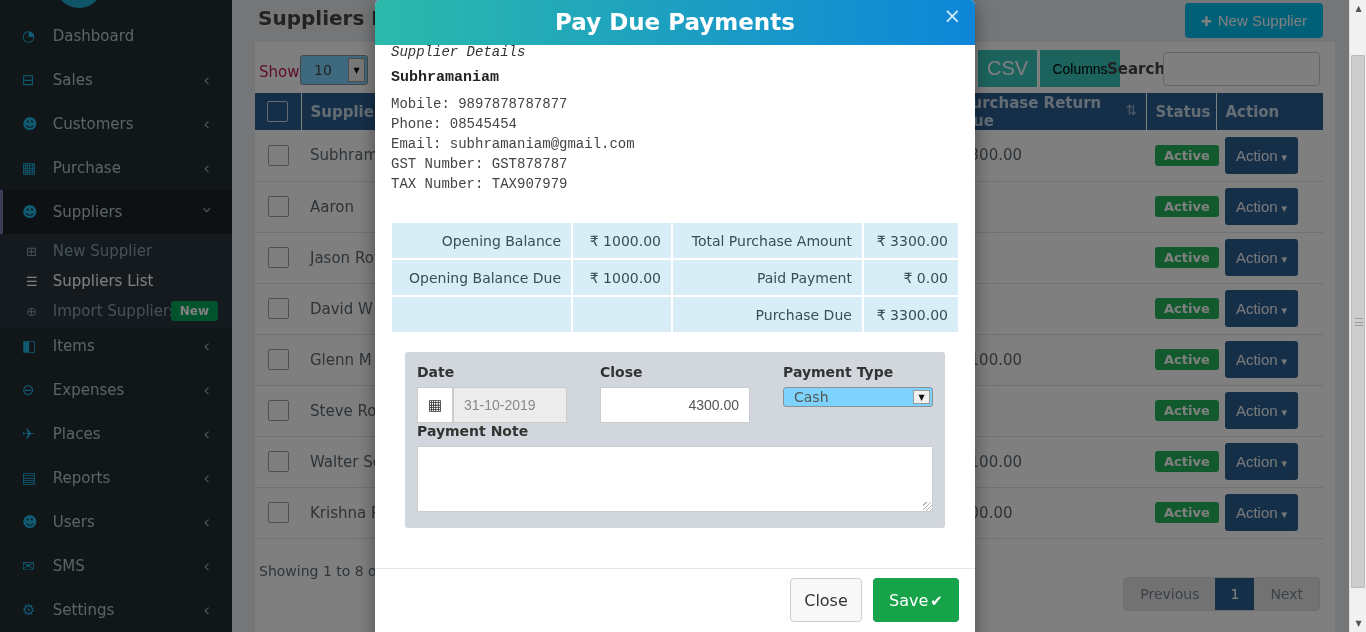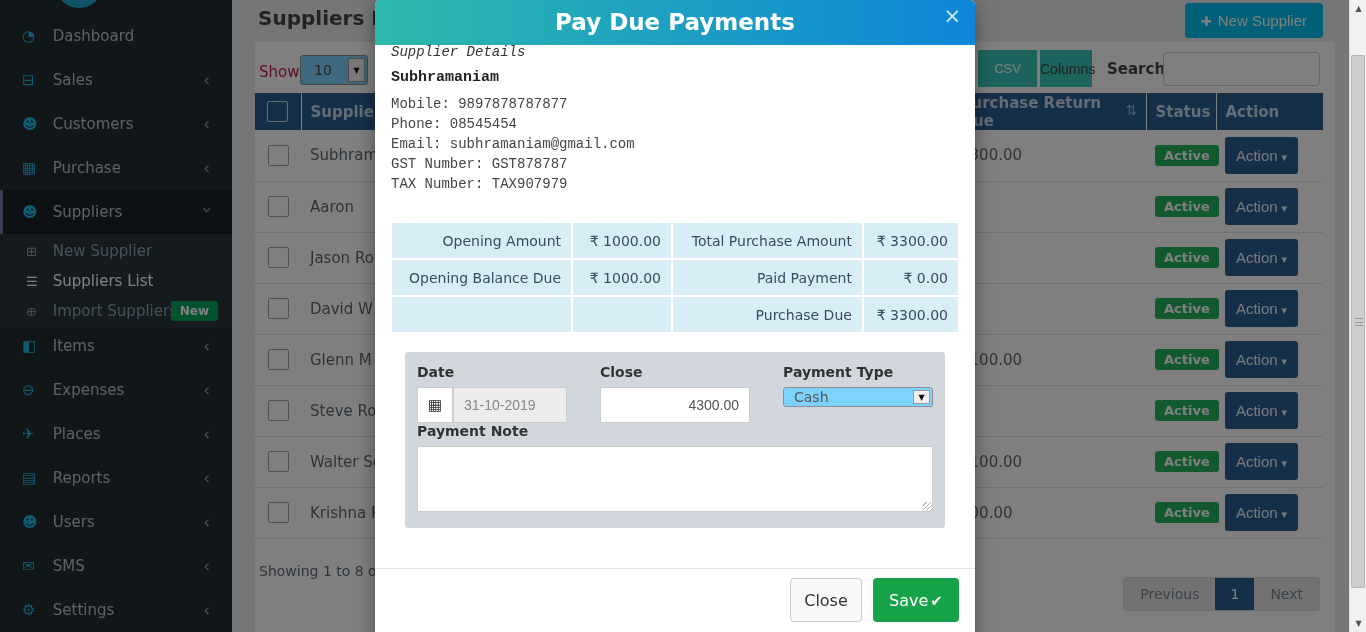--- a/index.html
+++ b/index.html
@@ -27,22 +27,22 @@
 
   
   .content { position:absolute; left:232px; top:0; right:17px; bottom:0; background:#e9edf1; z-index:1; }
   .page-title { position:absolute; left:26px; top:6px; font-size:20px; color:#444; }
   .btn-new-supplier { position:absolute; top:3px; right:26px; height:35px; padding:0 16px; background:#00c0ef; color:#fff; border:none; border-radius:4px; font-size:15px; line-height:35px; cursor:pointer; }
   .btn-new-supplier .plus { font-size:13px; margin-right:6px; }
   .card { position:absolute; left:23px; top:42px; right:14px; bottom:-20px; background:#ffffff; }
   .show-label { position:absolute; left:4px; top:21px; font-size:15px; color:#be185d; }
   .show-select { position:absolute; left:45px; top:13px; width:68px; height:30px; }
   .entries-label { position:absolute; left:122px; top:21px; font-size:15px; color:#555; }
-  .btn-csv { position:absolute; left:723px; top:8px; width:59px; height:37px; background:#38c7ba; color:#fff; border:none; font-size:13px; cursor:pointer; }
-  .btn-columns { position:absolute; left:785px; top:8px; width:52px; height:37px; background:#38c7ba; color:#404040; border:none; font-size:14px; cursor:pointer; }
+  .btn-csv { position:absolute; left:723px; top:8px; width:59px; height:37px; background:#38c7ba; color:#fff; border:none; font-size:20px; cursor:pointer; }
+  .btn-columns { position:absolute; left:785px; top:8px; width:80px; height:37px; background:#38c7ba; color:#000000; border:none; font-size:14px; cursor:pointer; }
   .search-label { position:absolute; left:852px; top:18px; font-size:15px; font-weight:600; color:#444; }
   .search-input { position:absolute; left:908px; top:10px; width:157px; height:34px; border:1px solid #c6ccd2; border-radius:4px; background:#fff; padding:0 8px; font-size:14px; }
 
   
   .sup-table { position:absolute; left:0; top:51px; width:1068px; border-collapse:collapse; table-layout:fixed; }
   .sup-table th { background:#2d5f92; color:#c8d8e8; font-size:15px; font-weight:bold; text-align:left; height:37px; padding:0 9px; border-right:1px solid rgba(255,255,255,0.25); position:relative; }
   .sup-table th:last-child { border-right:none; }
   .sup-table td { height:51px; border-bottom:1px solid #e2e2e2; padding:0 9px; vertical-align:middle; color:#5e6870; font-size:15px; }
   .sort-ico { position:absolute; right:8px; top:9px; color:rgba(255,255,255,0.55); font-size:14px; font-weight:normal; }
   .cbx { width:21px; height:21px; border:1px solid #9aa3ab; border-radius:2px; background:#fff; margin:0 auto; cursor:pointer; }
@@ -370,21 +370,21 @@
 
     <table class="m-summary">
       <colgroup>
           <col style="width:183px">
           <col style="width:99px">
           <col style="width:193px">
           <col style="width:95px">
         </colgroup>
       <tbody>
           <tr>
-        <td>Opening Amount</td>
+        <td>Opening Balance</td>
         <td>₹ 1000.00</td>
         <td>Total Purchase Amount</td>
         <td>₹ 3300.00</td>
       </tr>
       <tr>
         <td>Opening Balance Due</td>
         <td>₹ 1000.00</td>
         <td>Paid Payment</td>
         <td>₹ 0.00</td>
       </tr>

